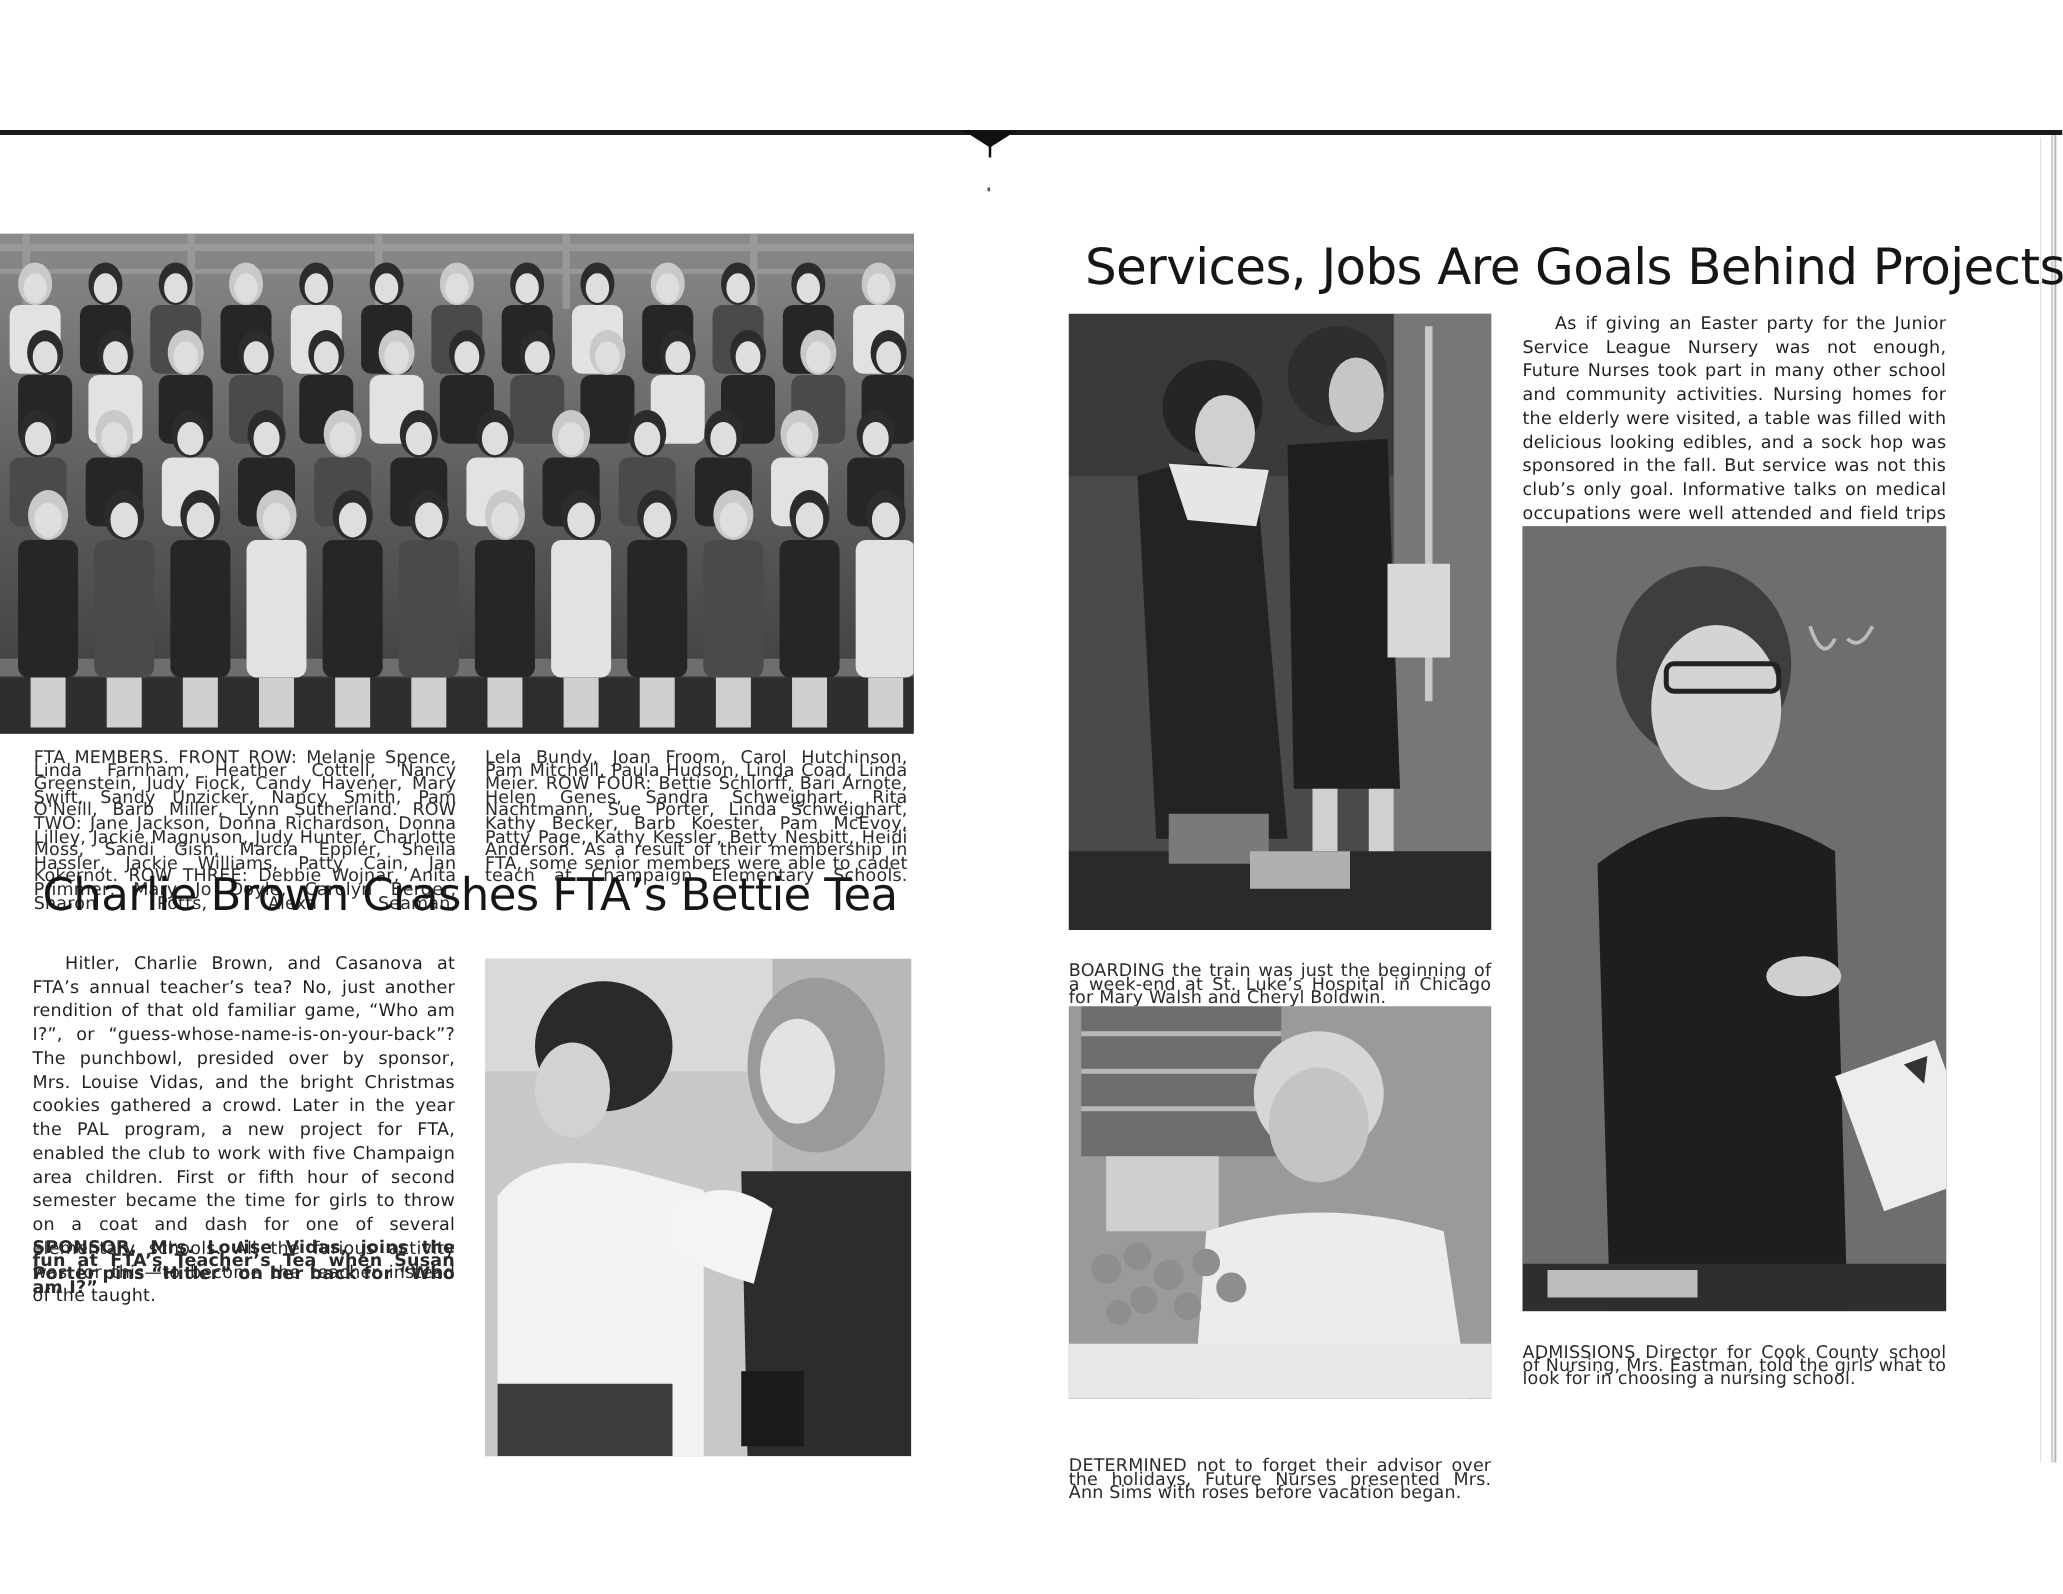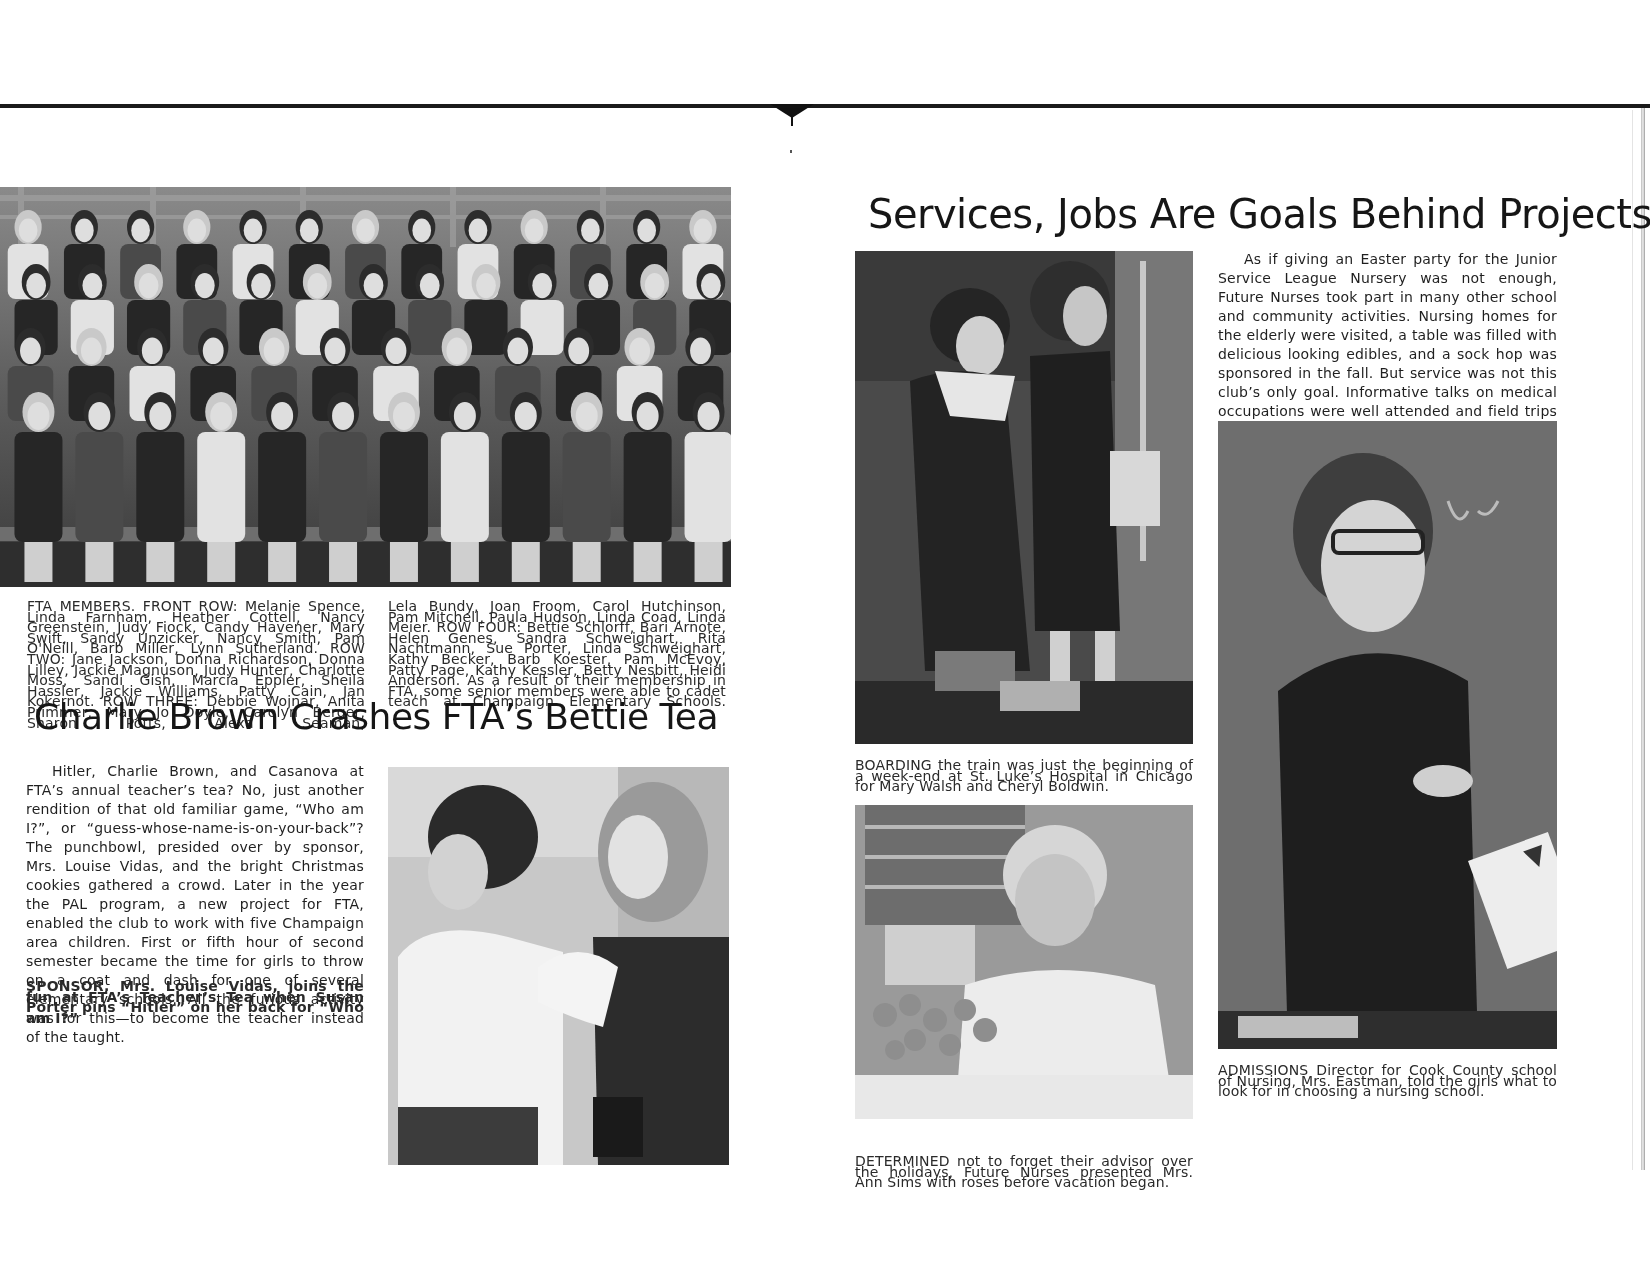--- a/index.html
+++ b/index.html
@@ -17,21 +17,21 @@
   .right-edge { left: 1641px; top: 108px; width: 4px; height: 1062px; background: linear-gradient(90deg,#bbb,#eee,#999); }
   .right-edge2 { left: 1632px; top: 110px; width: 1px; height: 1060px; background: #e4e4e4; }
 
   .photo { overflow: hidden; }
   .photo svg { display: block; width: 100%; height: 100%; }
 
   .caption {
     font-size: 14px; line-height: 10.6px; letter-spacing: 0.15px; color: #2a2a2a;
     text-align: justify; text-align-last: justify;
   }
-  .caption.last-left { text-align-last: left; }
+  .caption.last-left { text-align-last: left; margin-top: 12px; }
   .body-text {
     font-size: 14px; line-height: 19px; color: #1f1f1f; text-align: justify; letter-spacing: 0.2px;
   }
   .body-text .indent { display: inline-block; width: 26px; }
   .headline {
     font-family: "DejaVu Sans", sans-serif; font-weight: normal; color: #161616; white-space: nowrap;
     letter-spacing: -0.5px;
   }
 </style>
 </head>

